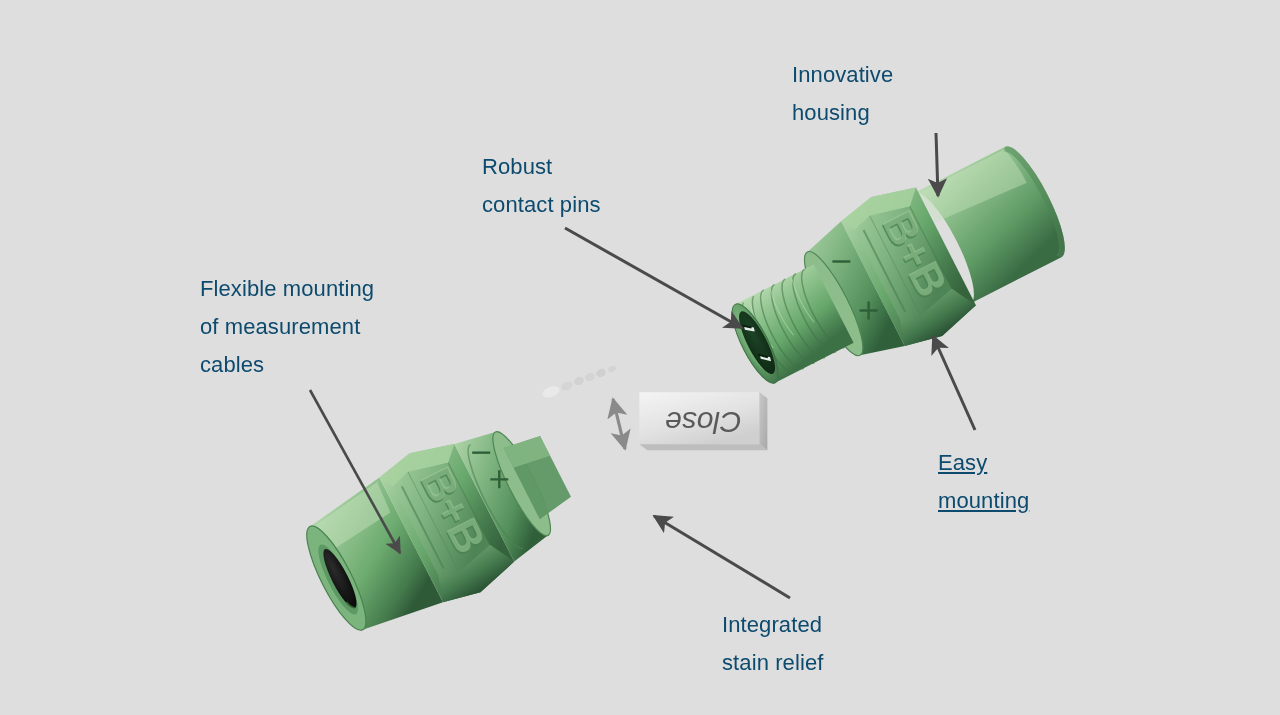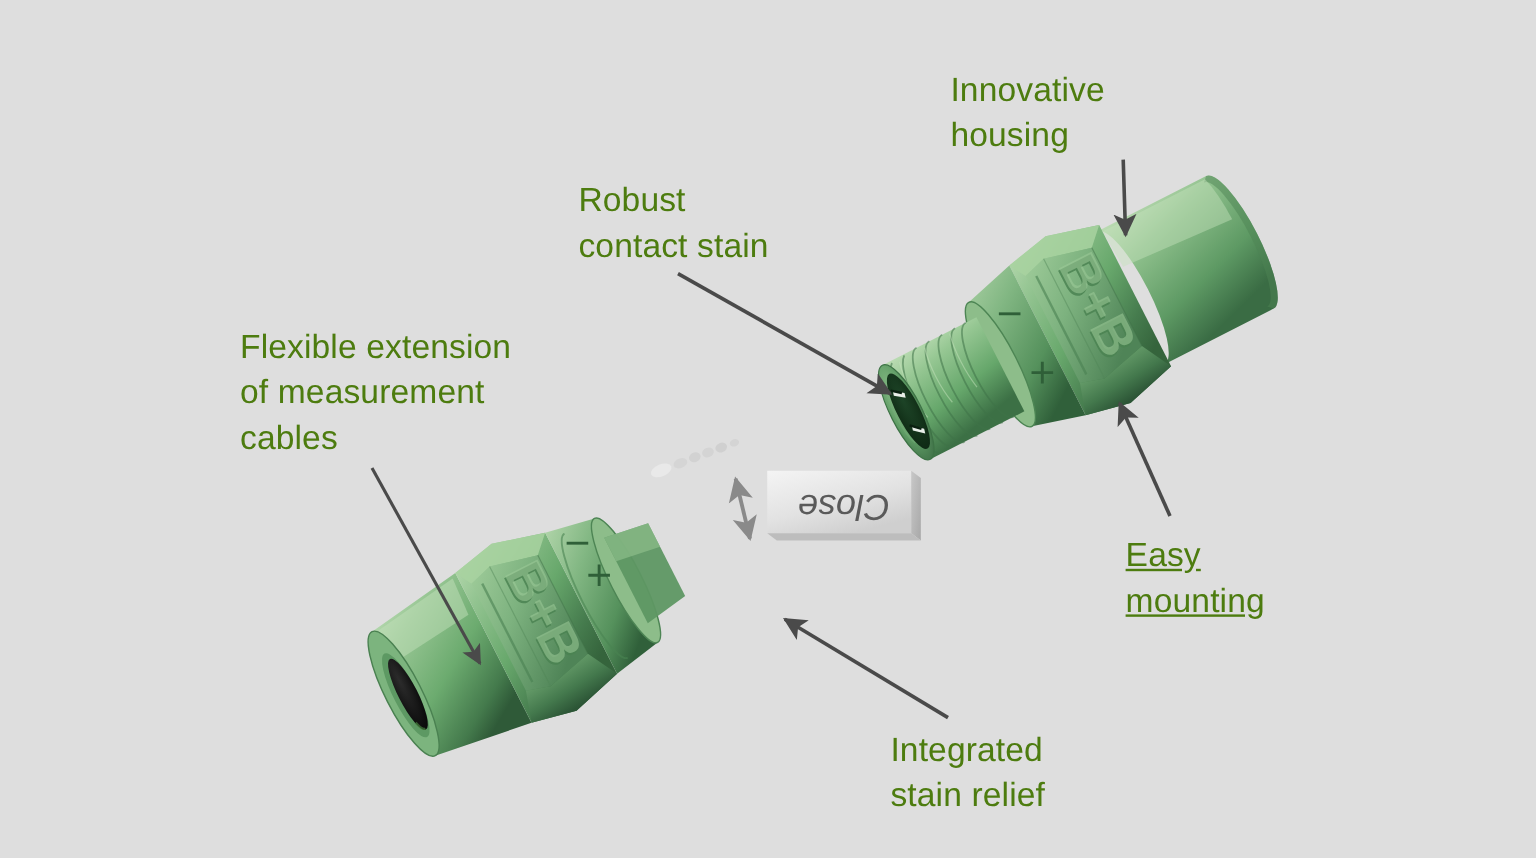--- a/index.html
+++ b/index.html
@@ -6,32 +6,32 @@
   body{
     width:1280px;height:715px;
     background:#dedede;
     font-family:"Liberation Sans", sans-serif;
     overflow:hidden;
     position:relative;
   }
   #stage{position:absolute;inset:0;width:1280px;height:715px;}
   .cal-label{
     position:absolute;
-    color:#4d7c0f;
-    font-size:28px;
+    color:#0c4a6e;
+    font-size:22px;
     line-height:38px;
     font-family:"Liberation Sans", sans-serif;
     white-space:pre-line;
     letter-spacing:0.1px;
   }
   #lbl-innovative{left:792px;top:56px;}
   #lbl-robust{left:482px;top:148px;}
   #lbl-flexible{left:200px;top:270px;}
   #lbl-easy{left:938px;top:444px;text-decoration:underline;}
-  #lbl-integrated{left:722px;top:606px;margin-left:20px;}
+  #lbl-integrated{left:722px;top:606px;}
 </style>
 </head>
 <body>
 
 <svg id="stage" viewBox="0 0 1280 715" xmlns="http://www.w3.org/2000/svg">
   <defs>
 
     <linearGradient id="gBody" x1="0" y1="0" x2="0.35" y2="1">
       <stop offset="0%" stop-color="#b6d9ae"></stop>
       <stop offset="22%" stop-color="#93c491"></stop>
@@ -254,23 +254,23 @@
     <path d="M 310,390 L 400,553" stroke-width="2.6" marker-end="url(#arrowHead)"></path>
     <path d="M 975,430 L 933,336" marker-end="url(#arrowHead)"></path>
     <path d="M 790,598 L 654,516" marker-end="url(#arrowHead)"></path>
   </g>
 </svg>
 
 <div class="cal-label" id="lbl-innovative">Innovative
 housing</div>
 
 <div class="cal-label" id="lbl-robust">Robust
-contact stain</div>
-
-<div class="cal-label" id="lbl-flexible">Flexible extension
+contact pins</div>
+
+<div class="cal-label" id="lbl-flexible">Flexible mounting
 of measurement
 cables</div>
 
 <div class="cal-label" id="lbl-easy">Easy
 mounting</div>
 
 <div class="cal-label" id="lbl-integrated">Integrated
 stain relief</div>
 
 </body></html>

